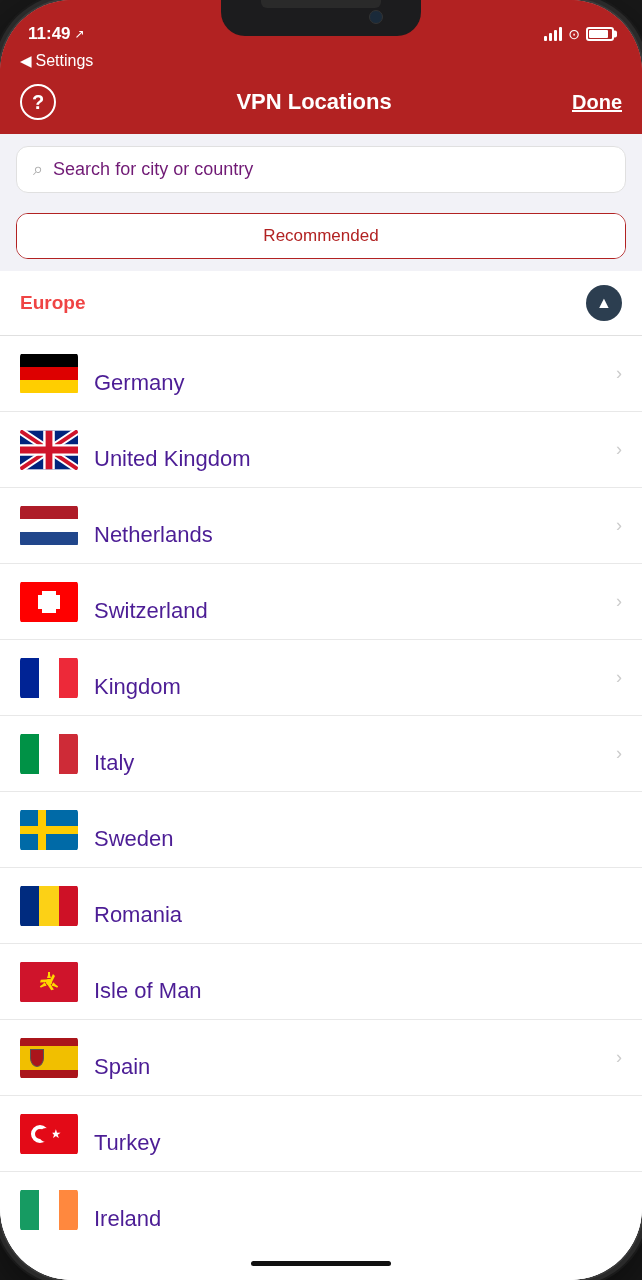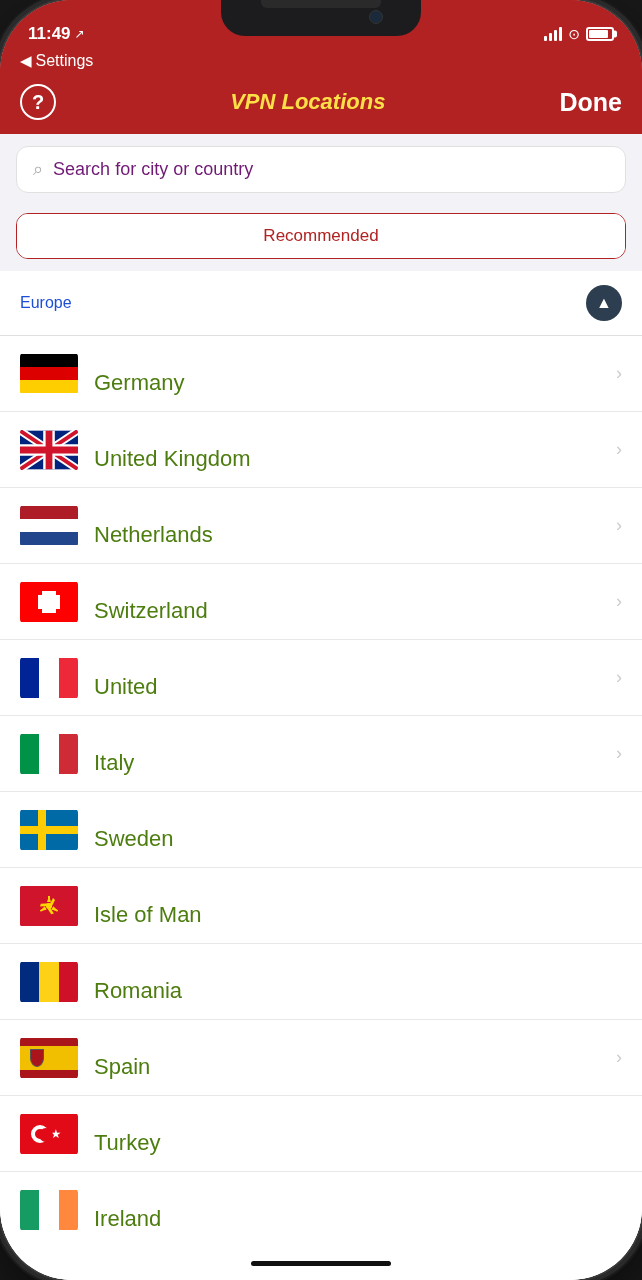--- a/index.html
+++ b/index.html
@@ -187,33 +187,33 @@
       display: flex;
       align-items: center;
       justify-content: center;
       color: white;
       font-size: 20px;
       font-weight: 700;
       cursor: pointer;
     }
 
     .nav-title {
-      color: #fde047;
+      color: #ffffff;
       font-size: 22px;
       font-weight: 700;
-      font-style: italic;
     }
 
     .nav-done-btn {
       color: white;
-      font-size: 25px;
+      font-size: 20px;
       font-weight: 700;
       cursor: pointer;
       background: none;
       border: none;
+      text-decoration: underline;
     }
 
     
     .settings-back {
       background: #b22222;
       padding: 2px 20px 0;
       display: flex;
       align-items: center;
       gap: 4px;
       flex-shrink: 0;
@@ -310,23 +310,23 @@
       background: white;
       padding: 14px 20px;
       display: flex;
       align-items: center;
       justify-content: space-between;
       border-bottom: 1px solid #e0e0e0;
       flex-shrink: 0;
     }
 
     .section-title {
-      font-size: 16px;
-      font-weight: 400;
-      color: #1d4ed8;
+      font-size: 19px;
+      font-weight: 700;
+      color: #ef4444;
     }
 
     .collapse-btn {
       width: 36px;
       height: 36px;
       background: #2c3e50;
       border-radius: 50%;
       display: flex;
       align-items: center;
       justify-content: center;
@@ -364,21 +364,21 @@
       display: flex;
       align-items: center;
       justify-content: center;
       overflow: hidden;
       border-radius: 4px;
     }
 
     .country-name {
       flex: 1;
       font-size: 22px;
-      color: #4d7c0f;
+      color: #4c1d95;
       font-weight: 400;
       margin-top: 19px;
     }
 
     .chevron {
       color: #ccc;
       font-size: 18px;
       font-weight: 300;
     }
 
@@ -715,41 +715,52 @@
         </div>
 
         <div class="country-item">
           <div class="flag-container">
             <div class="flag-fr">
               <div class="fc1"></div>
               <div class="fc2"></div>
               <div class="fc3"></div>
             </div>
           </div>
-          <span class="country-name">United</span>
+          <span class="country-name">Kingdom</span>
           <span class="chevron">›</span>
         </div>
 
         <div class="country-item">
           <div class="flag-container">
             <div class="flag-it">
               <div class="fc1"></div>
               <div class="fc2"></div>
               <div class="fc3"></div>
             </div>
           </div>
           <span class="country-name">Italy</span>
           <span class="chevron">›</span>
         </div>
 
         <div class="country-item">
           <div class="flag-container">
             <div class="flag-se"></div>
           </div>
           <span class="country-name">Sweden</span>
+        </div>
+
+        <div class="country-item">
+          <div class="flag-container">
+            <div class="flag-ro">
+              <div class="fc1"></div>
+              <div class="fc2"></div>
+              <div class="fc3"></div>
+            </div>
+          </div>
+          <span class="country-name">Romania</span>
         </div>
 
         <div class="country-item">
           <div class="flag-container">
             <div class="flag-im">
               <svg width="58" height="40" viewBox="0 0 58 40" xmlns="http://www.w3.org/2000/svg">
                 <rect width="58" height="40" fill="#CF142B"></rect>
 
                 <g transform="translate(29,20)" fill="#FFD700">
                   <circle r="3"></circle>
@@ -765,31 +776,20 @@
                   <path d="M0,0 L4,-8 L6,-6 L2,2 Z" fill="#FFD700" transform="rotate(240)"></path>
                 </g>
               </svg>
             </div>
           </div>
           <span class="country-name">Isle of Man</span>
         </div>
 
         <div class="country-item">
           <div class="flag-container">
-            <div class="flag-ro">
-              <div class="fc1"></div>
-              <div class="fc2"></div>
-              <div class="fc3"></div>
-            </div>
-          </div>
-          <span class="country-name">Romania</span>
-        </div>
-
-        <div class="country-item">
-          <div class="flag-container">
             <div class="flag-es">
               <div class="flag-es-top"></div>
               <div class="flag-es-mid">
                 <div class="flag-es-shield"></div>
               </div>
               <div class="flag-es-bot"></div>
             </div>
           </div>
           <span class="country-name">Spain</span>
           <span class="chevron">›</span>

